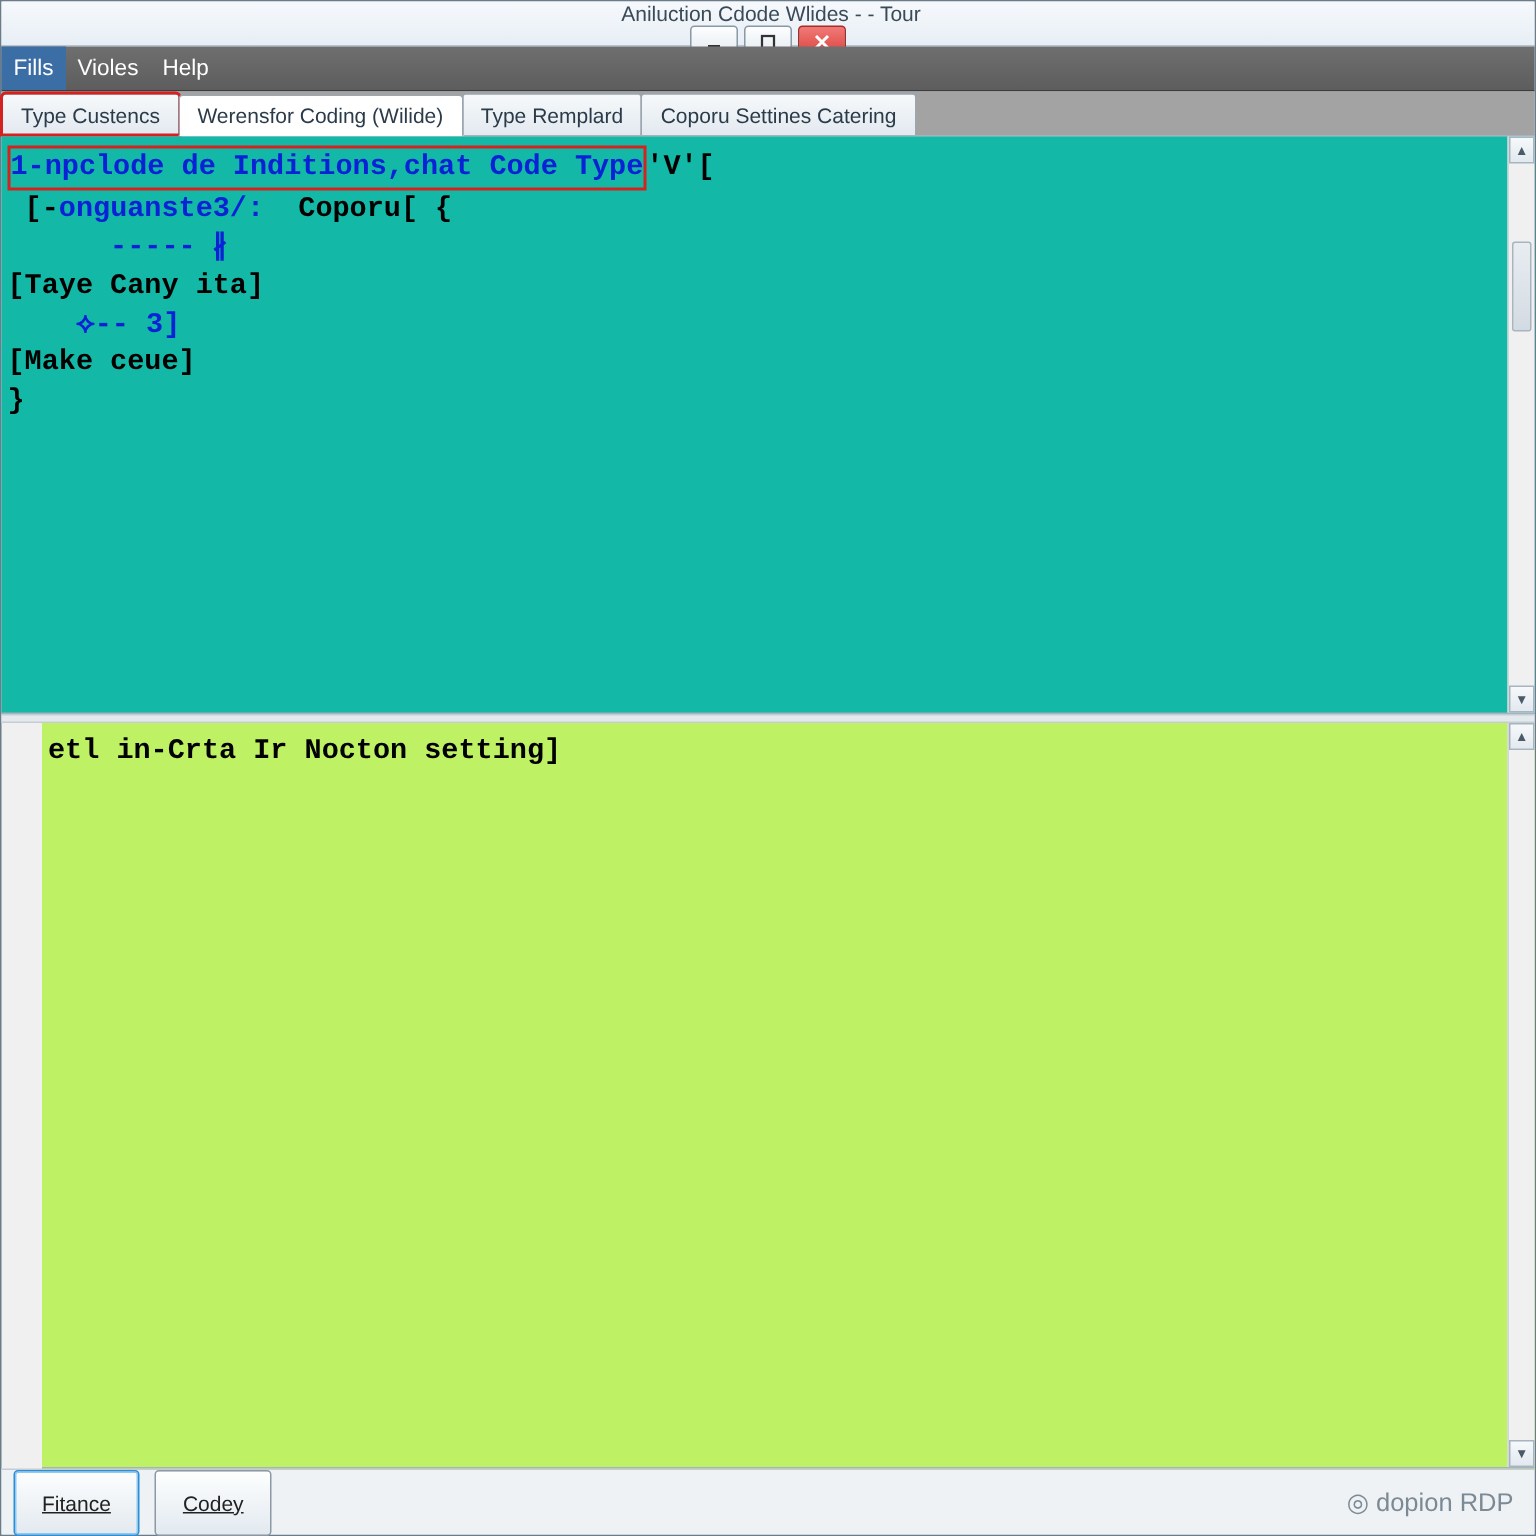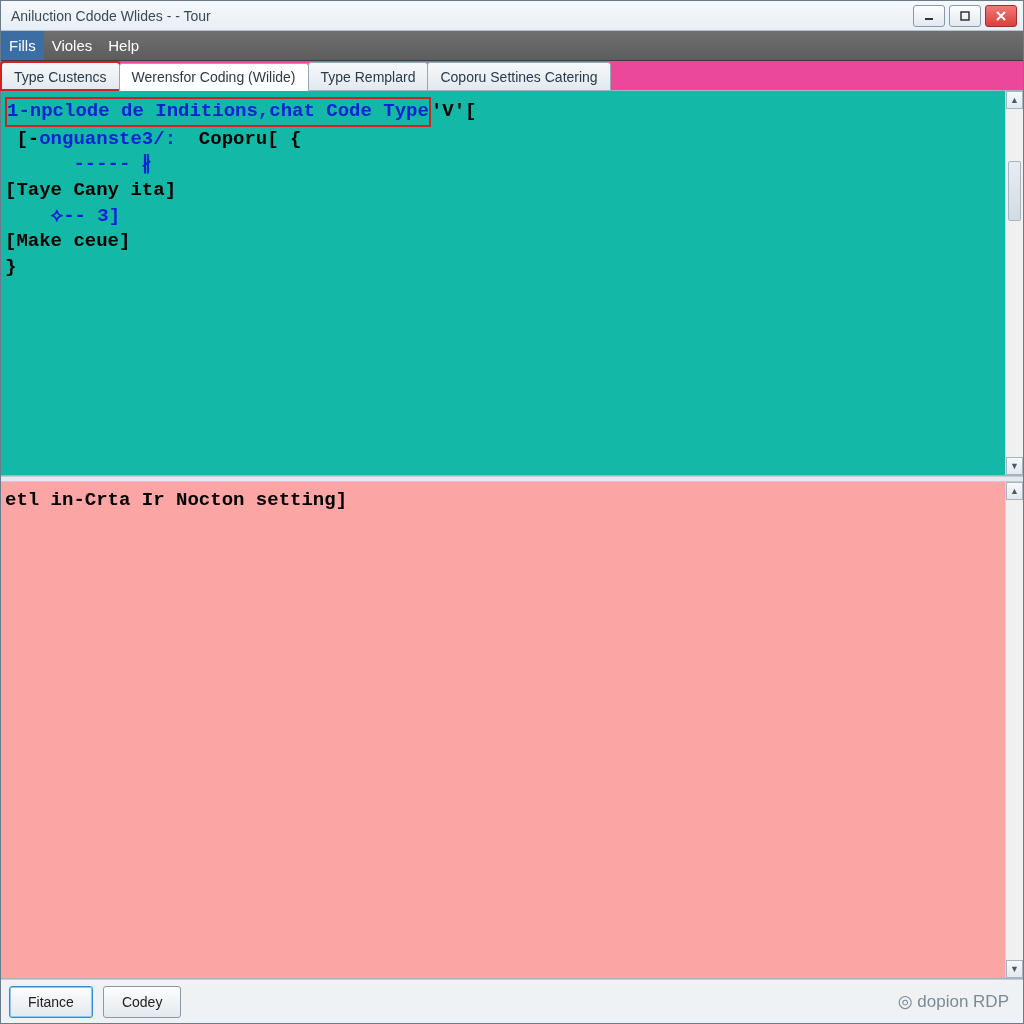--- a/index.html
+++ b/index.html
@@ -1,50 +1,50 @@
 <!DOCTYPE html>
 <html><head>
 <meta charset="utf-8">
 <style>
   * { box-sizing: border-box; margin: 0; padding: 0; }
   html, body { width: 1024px; height: 1024px; overflow: hidden; font-family: "Segoe UI", Tahoma, sans-serif; font-size: 13px; background: #d9e4ef; }
   .window { width: 1024px; height: 1024px; display: flex; flex-direction: column; background: #f0f0f0; border: 1px solid #6a7b8a; }
   
-  .titlebar { height: 30px; background: linear-gradient(#f6f9fc,#e7eef5); display: flex; align-items: center; padding: 0 6px; border-bottom: 1px solid #b8c3cd; }
+  .titlebar { height: 30px; background: linear-gradient(#f6f9fc,#e7eef5); display: flex; align-items: center; padding: 0 6px; border-bottom: 1px solid #b8c3cd; flex-direction: column; }
   .titlebar .title { flex: 1; color: #3b4a57; font-size: 14px; padding-left: 4px; }
   .winbtns { display: flex; gap: 4px; }
   .winbtn { width: 32px; height: 22px; border: 1px solid #8a99a6; border-radius: 3px; background: linear-gradient(#fdfefe,#e2e9ef); display:flex; align-items:center; justify-content:center; font-size: 12px; color:#333; cursor:pointer; }
   .winbtn.close { background: linear-gradient(#f07a77,#d9403b); border-color:#a52d28; color:#fff; font-weight:bold; }
   .winbtn svg { width: 12px; height: 12px; }
   
   .menubar { height: 30px; background: linear-gradient(#6f6f6f,#5d5d5d); display: flex; align-items: center; color: #fff; font-size: 15px; border-bottom: 1px solid #3c3c3c; }
   .menuitem { padding: 0 8px; height: 100%; display:flex; align-items:center; cursor:pointer; }
   .menuitem.active { background: #3a6ea5; }
   
-  .tabstrip { height: 30px; background: #ec4899; border-bottom: 1px solid #a6b2bd; display:flex; align-items:flex-end; padding-left: 0; }
+  .tabstrip { height: 30px; background: #a3a3a3; border-bottom: 1px solid #a6b2bd; display:flex; align-items:flex-end; padding-left: 0; }
   .tab { height: 28px; padding: 0 12px; display:flex; align-items:center; border: 1px solid #9aa7b3; border-bottom: none; background: linear-gradient(#f6f9fb,#e2e9ef); margin-right: -1px; border-radius: 3px 3px 0 0; color:#2b3b49; font-size: 14px; cursor:pointer; }
   .tab.active { background: #fff; position: relative; top:1px; border-bottom: 1px solid #fff; }
   .tab.hl { outline: 2px solid #d3221f; outline-offset: -1px; }
   
   .editor-upper { height: 385px; background: #14b8a6; border-bottom: 1px solid #a6b2bd; position: relative; display:flex; }
   .editor-content { flex:1; padding: 6px 4px 4px 4px; font-family: "Consolas","Courier New",monospace; font-size: 19px; font-weight: bold; color:#000; }
   .code-line { white-space: pre; line-height: 1.35; }
   .kw-blue { color: #0a22d6; }
   .hl-red { border: 2px solid #d3221f; padding: 0 0; display:inline-block; }
   .scrollbar-v { width: 18px; background: #f0f0f0; border-left: 1px solid #cfd6dc; position:relative; }
   .scrollbar-v .thumb { position:absolute; left:2px; right:2px; background: linear-gradient(#e8edf1,#d3dbe2); border:1px solid #a8b5c0; border-radius:2px; }
   .scrollbar-v .arrow { position:absolute; left:0; right:0; height:18px; background:linear-gradient(#f6f9fb,#e2e9ef); border:1px solid #a8b5c0; display:flex; align-items:center; justify-content:center; font-size:9px; color:#4a5a66; cursor:pointer;}
   
   .splitter { height: 6px; background: #e4e9ed; border-top:1px solid #c5cdd4; border-bottom:1px solid #c5cdd4; cursor: ns-resize; }
   
-  .editor-lower { flex:1; background:#fca5a5; border-bottom:1px solid #a6b2bd; position:relative; display:flex;}
+  .editor-lower { flex:1; background:#bef264; border-bottom:1px solid #a6b2bd; position:relative; display:flex;margin-left:27px;}
   .lower-content { flex:1; padding:6px 4px; font-family:"Consolas","Courier New",monospace; font-size:19px; font-weight:bold; color:#000; }
   
   .bottombar { height: 44px; background: #eef2f5; border-top:1px solid #c5cdd4; display:flex; align-items:center; padding: 0 8px; gap:10px; }
-  .btn { height: 32px; padding: 0 18px; border:1px solid #8c99a4; border-radius:3px; background: linear-gradient(#fdfefe,#e2e9ef); font-size:14px; color:#222; cursor:pointer; }
+  .btn { height: 44px; padding: 0 18px; border:1px solid #8c99a4; border-radius:3px; background: linear-gradient(#fdfefe,#e2e9ef); font-size:14px; color:#222; cursor:pointer;text-decoration:underline; }
   .btn.primary { border-color:#2d8dd6; box-shadow: 0 0 0 1px #8ec9ef inset; }
   .status-right { margin-left:auto; color:#7c8a95; font-size:17px; padding-right:6px; }
 </style>
 </head>
 <body>
 
 <div class="window">
 
   <div class="titlebar">
     <div class="title">Aniluction Cdode Wlides - - Tour</div>

